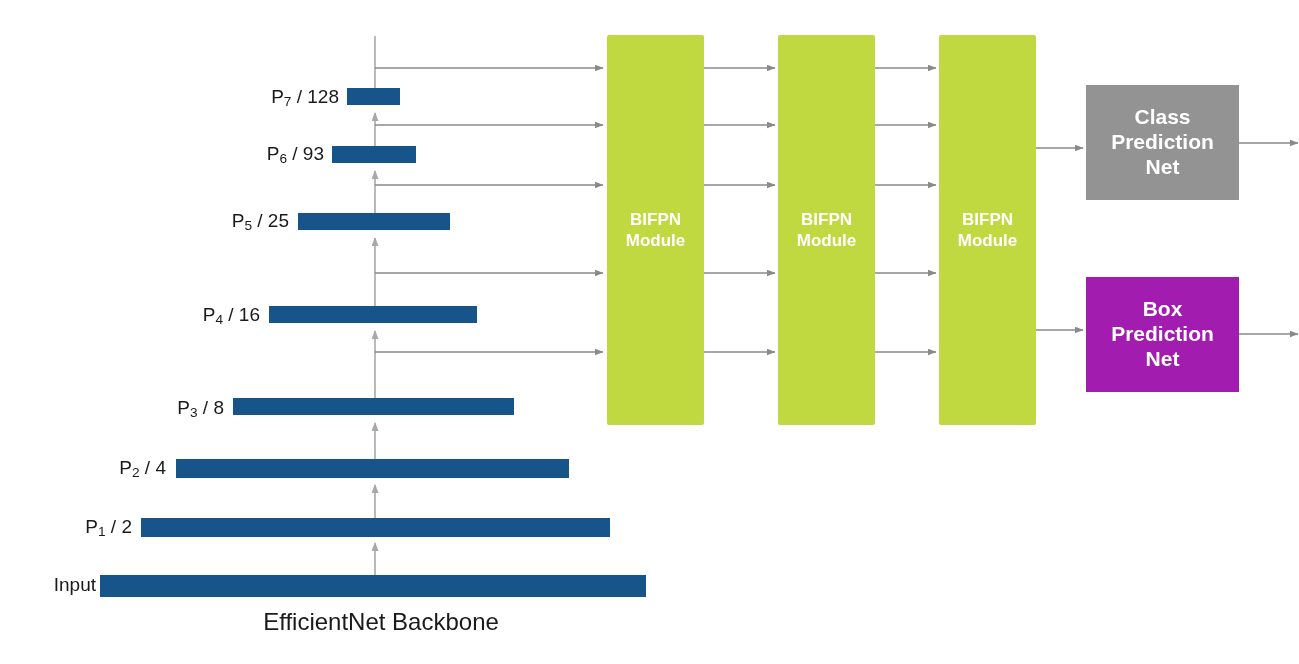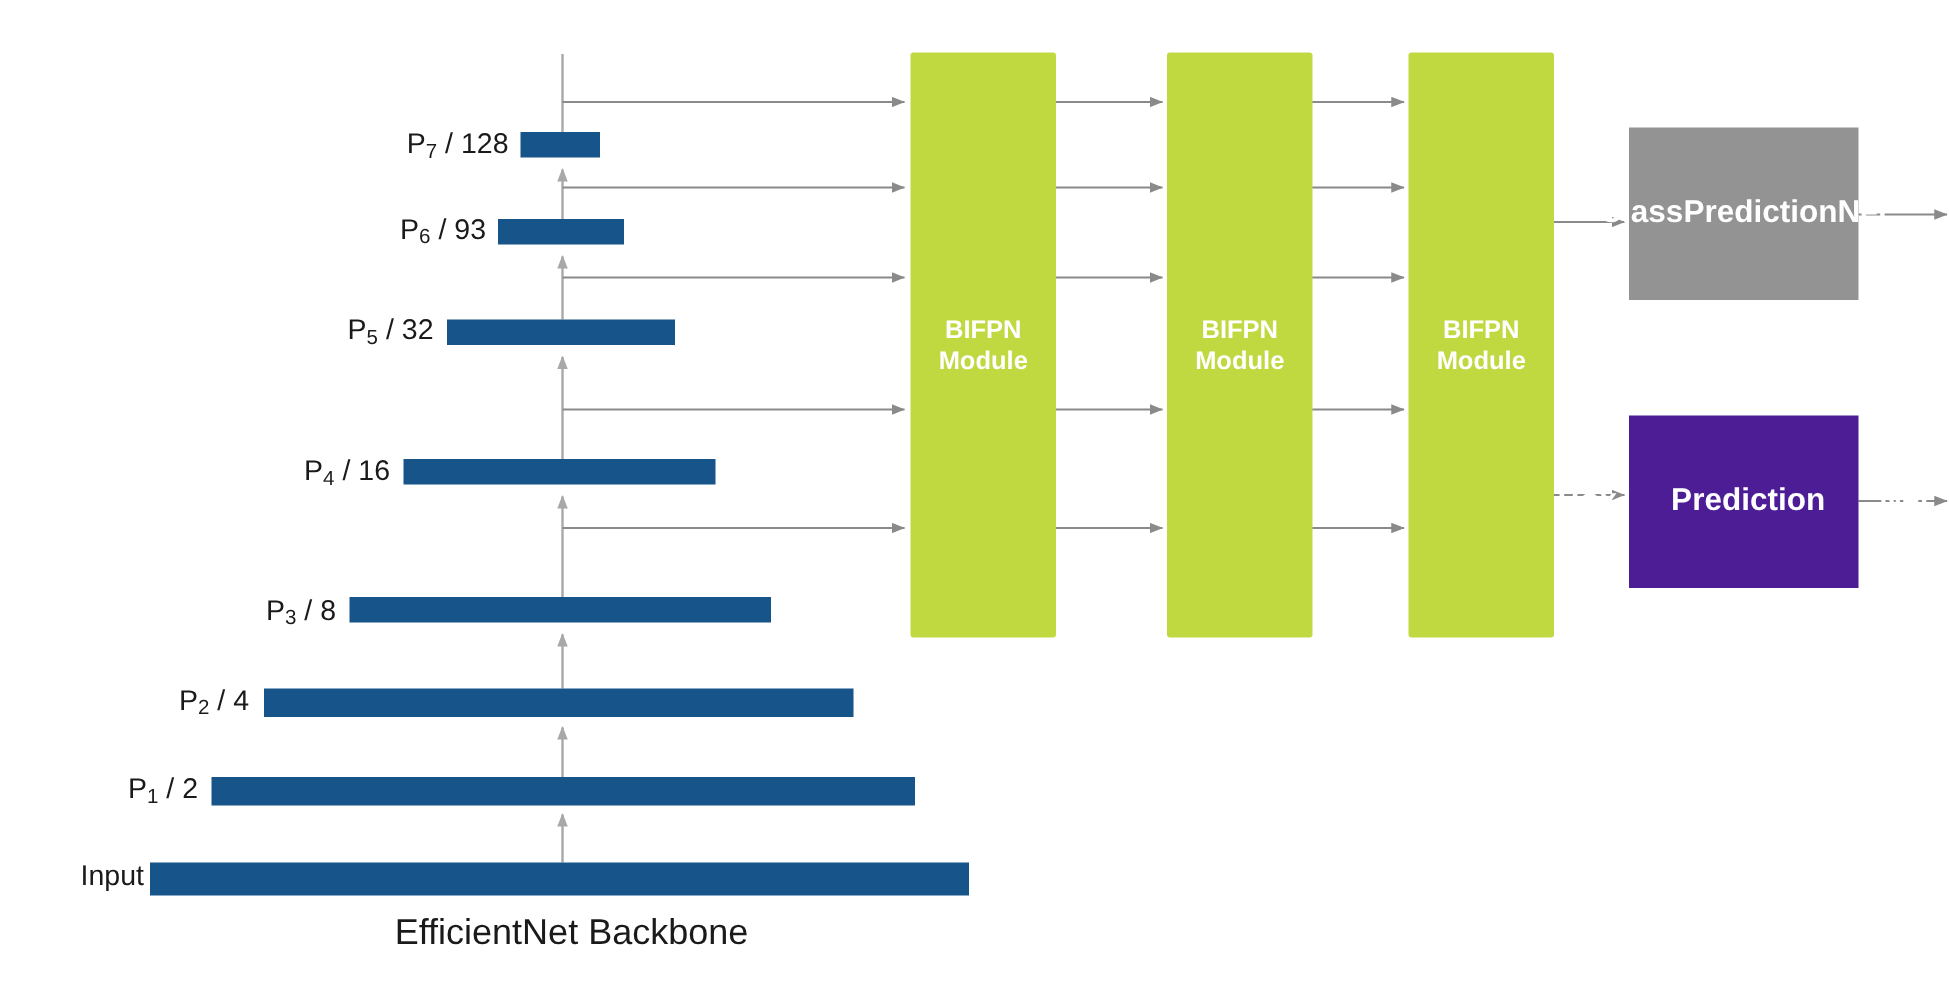--- a/index.html
+++ b/index.html
@@ -78,31 +78,31 @@
   }
   .bifpn-module .mod-line { display: block; }
 
   
   .pred-net {
     position: absolute;
     left: 1050px;
     width: 153px;
     height: 115px;
     display: flex;
-    flex-direction: row;
+    flex-direction: column;
     align-items: center;
     justify-content: center;
     color: #ffffff;
     font-weight: bold;
     font-size: 21px;
     line-height: 1.18;
     text-align: center;
   }
   #class-prediction-net { top: 85px;  background: #939393; }
-  #box-prediction-net   { top: 277px; background: #4c1d95; gap: 36px; }
+  #box-prediction-net   { top: 277px; background: #a21caf; }
   .pred-net .pred-line { display: block; }
 </style>
 </head>
 <body>
 
 <div id="canvas">
 
   <svg id="wires" viewBox="0 0 1299 664" width="1299" height="664" aria-hidden="true">
     <defs>
       <marker id="arrowhead" markerWidth="9" markerHeight="7" refX="8.5" refY="3.5" orient="auto" markerUnits="userSpaceOnUse">
@@ -158,21 +158,21 @@
       <line x1="1203" y1="334" x2="1262" y2="334" marker-end="url(#arrowhead)"></line>
     </g>
   </svg>
 
   <div id="levels-layer">
       <div class="level-bar" style="left: 311px; top: 88px; width: 53px; height: 17px; background: rgb(23, 84, 138);"></div>
       <div class="level-label" style="left: 215px; top: 87px; width: 88px;"><span>P</span><sub>7</sub><span> / 128</span></div>
       <div class="level-bar" style="left: 296px; top: 146px; width: 84px; height: 17px; background: rgb(23, 84, 138);"></div>
       <div class="level-label" style="left: 195px; top: 144px; width: 93px;"><span>P</span><sub>6</sub><span> / 93</span></div>
       <div class="level-bar" style="left: 262px; top: 213px; width: 152px; height: 17px; background: rgb(23, 84, 138);"></div>
-      <div class="level-label" style="left: 160px; top: 211px; width: 93px;"><span>P</span><sub>5</sub><span> / 32</span></div>
+      <div class="level-label" style="left: 160px; top: 211px; width: 93px;"><span>P</span><sub>5</sub><span> / 25</span></div>
       <div class="level-bar" style="left: 233px; top: 306px; width: 208px; height: 17px; background: rgb(23, 84, 138);"></div>
       <div class="level-label" style="left: 128px; top: 305px; width: 96px;"><span>P</span><sub>4</sub><span> / 16</span></div>
       <div class="level-bar" style="left: 197px; top: 398px; width: 281px; height: 17px; background: rgb(23, 84, 138);"></div>
       <div class="level-label" style="left: 100px; top: 398px; width: 88px;"><span>P</span><sub>3</sub><span> / 8</span></div>
       <div class="level-bar" style="left: 140px; top: 459px; width: 393px; height: 19px; background: rgb(23, 84, 138);"></div>
       <div class="level-label" style="left: 42px; top: 458px; width: 88px;"><span>P</span><sub>2</sub><span> / 4</span></div>
       <div class="level-bar" style="left: 105px; top: 518px; width: 469px; height: 19px; background: rgb(23, 84, 138);"></div>
       <div class="level-label" style="left: 8px; top: 517px; width: 88px;"><span>P</span><sub>1</sub><span> / 2</span></div>
       <div class="level-bar" style="left: 64px; top: 575px; width: 546px; height: 22px; background: rgb(23, 84, 138);"></div>
       <div class="level-label" style="left: -28px; top: 575px; width: 88px;">Input</div>

